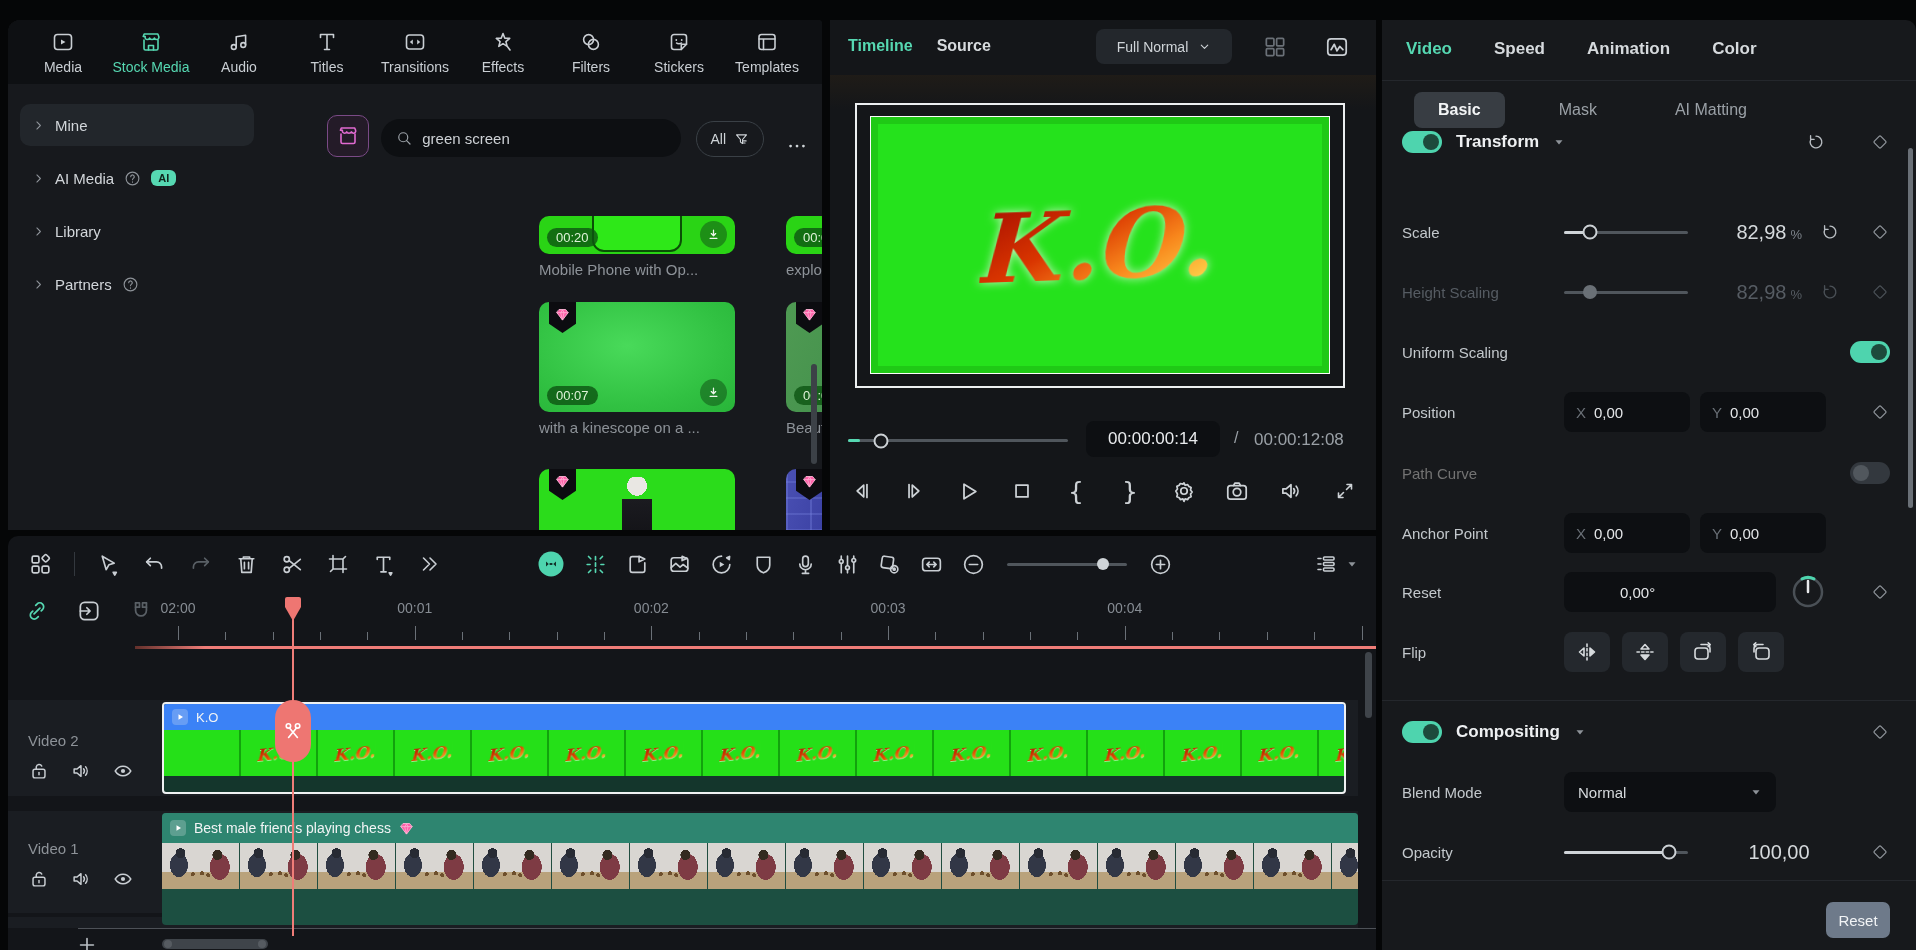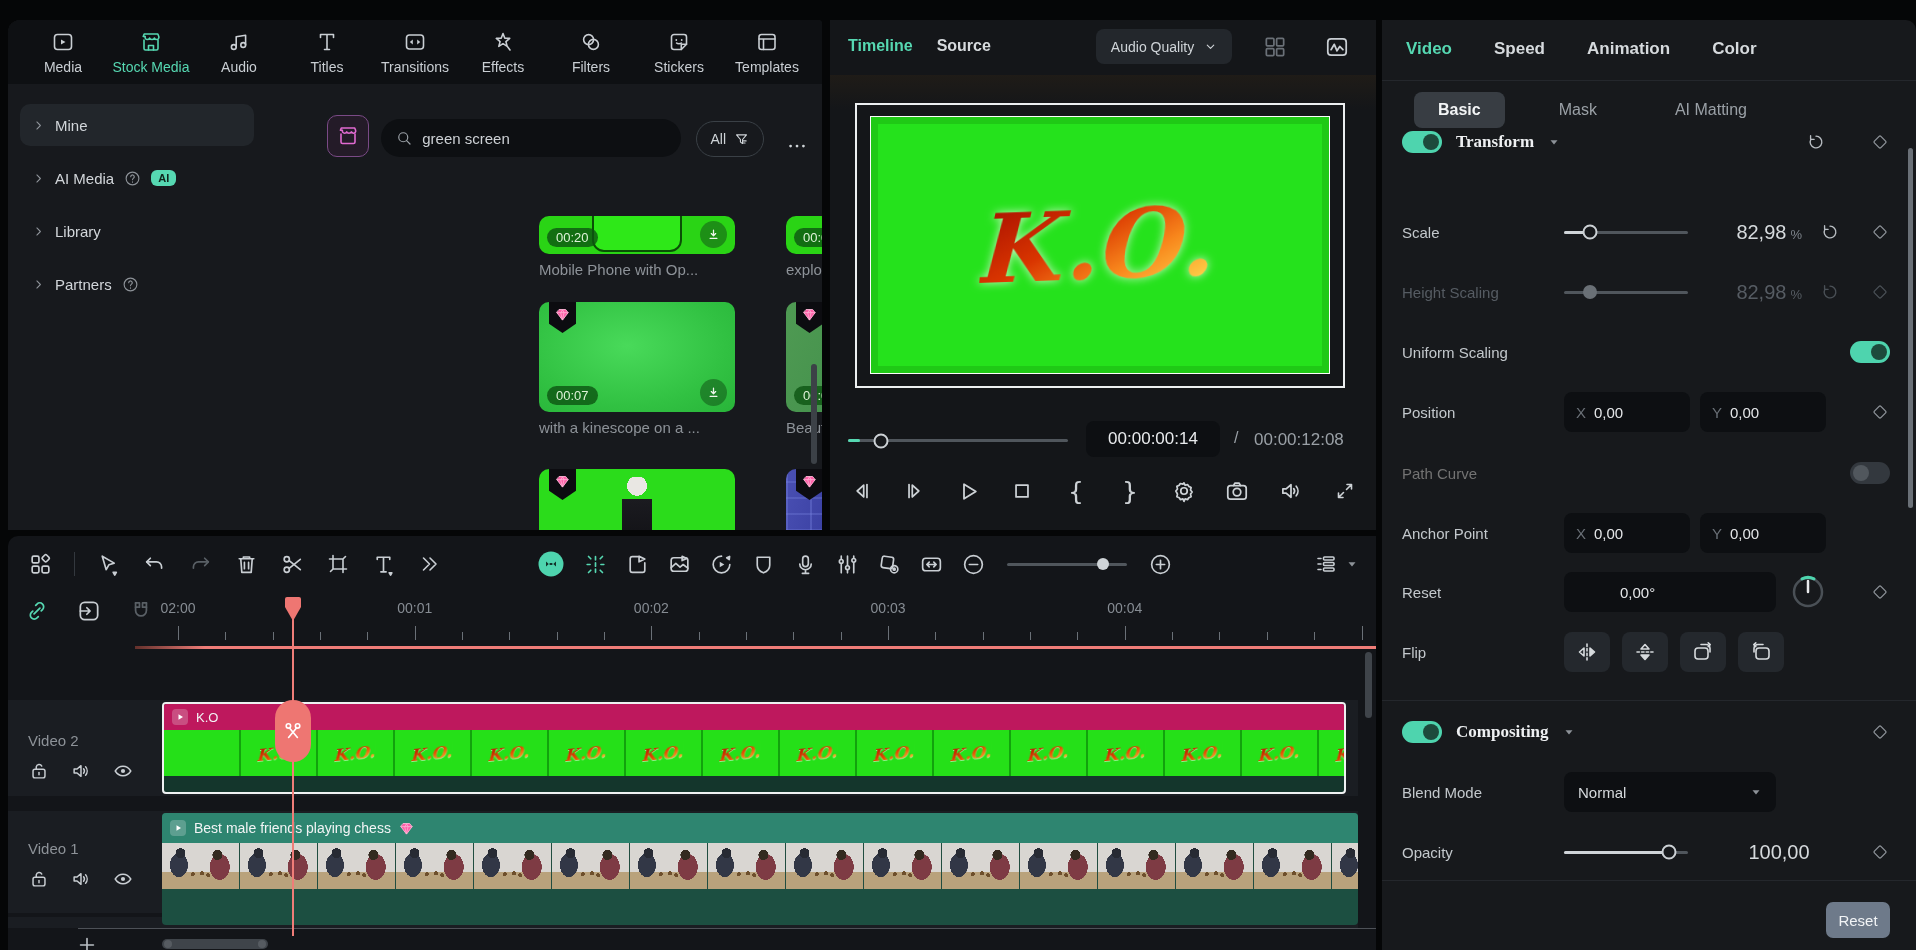--- a/index.html
+++ b/index.html
@@ -96,21 +96,21 @@
   #inspector { left:1382px; top:20px; width:534px; height:930px; background:#17191c; border-radius:0 10px 0 0; }
   #insp-tabs { position:absolute; left:24px; top:0; height:58px; display:flex; align-items:center; gap:42px; font-size:17px; font-weight:bold; color:#d6dadd; }
   #insp-tabs .itab.active { color:#56d8b2; }
   #insp-div1 { position:absolute; left:0; top:60px; width:100%; height:1px; background:#24272c; }
   #subtabs { position:absolute; left:32px; top:72px; display:flex; align-items:center; gap:30px; font-size:16px; color:#9aa0a6; }
   .stab { padding:9px 24px; border-radius:8px; }
   .stab.active { background:#383d43; color:#f2f4f5; font-weight:bold; }
   .irow { position:absolute; left:20px; right:26px; height:44px; display:flex; align-items:center; }
   .irow .lbl { width:162px; font-size:15px; color:#c3c8cc; }
   .irow.dim .lbl, .irow.dim .val, .irow.dim .unit { color:#565c63; }
-  .hdr-toggle-row { gap:14px;font-family:Liberation Serif, serif; }
+  .hdr-toggle-row { gap:14px; }
   .hdr-title { font-size:17px; font-weight:bold; color:#eef0f2; }
   .caret { color:#8d9298; }
   .toggle { width:40px; height:22px; border-radius:11px; position:relative; }
   .toggle.on { background:#4ed4ae; }
   .toggle.on::after { content:""; position:absolute; right:3px; top:3px; width:16px; height:16px; border-radius:50%; background:#1d4a3c; }
   .toggle.off { background:#33383e; }
   .toggle.off::after { content:""; position:absolute; left:3px; top:3px; width:16px; height:16px; border-radius:50%; background:#51575d; }
   .kf-diamond { margin-left:auto; color:#8d9298; }
   .irow.dim .kf-diamond, .irow.dim .reset-ic { color:#4a5056; }
   .reset-ic { color:#b9bec3; margin-left:18px; }
@@ -148,21 +148,21 @@
   .tick { position:absolute; width:1px; background:#6a7077; }
   .tick.major { top:28px; height:14px; }
   .tick.minor { top:34px; height:8px; }
   #red-line { position:absolute; left:127px; right:0; top:110px; height:3px; background:linear-gradient(90deg,#63302b 0%,#ef7d78 70px,#ef7d78 100%); }
   .lane { position:absolute; left:0; right:18px; background:#1a1d22; }
   .track-label { position:absolute; left:20px; font-size:15px; color:#8d9298; }
   .track-icons { position:absolute; left:20px; display:flex; gap:20px; color:#c9ced3; }
   .clip { position:absolute; overflow:hidden; }
   #clip-v2 { left:154px; top:166px; width:1184px; height:92px; border:2px solid #eff1f2; border-radius:4px; background:#14362c; }
   .clip-head { height:26px; display:flex; align-items:center; gap:8px; padding:0 8px; font-size:13px; color:#f2f4f5; }
-  #clip-v2 .clip-head { background:#be185d; }
+  #clip-v2 .clip-head { background:#3b82f6; }
   .film { position:absolute; left:0; right:0; display:flex; }
   #clip-v2 .film { top:26px; height:46px; background:#25e018; }
   .frame2 { flex:0 0 77px; height:100%; border-right:2px solid #12a30d; display:flex; align-items:center; justify-content:center; }
   .ko-chip { font-family:"DejaVu Serif", serif; font-style:italic; font-weight:900; font-size:17px; transform:skewX(-10deg) rotate(-6deg);
      background:linear-gradient(160deg,#a80f00,#e04b00 50%,#ffcf3e 95%); -webkit-background-clip:text; background-clip:text; color:transparent;
      filter:drop-shadow(0 1px 0 rgba(255,255,255,.5)); }
   #clip-v1 { left:154px; top:277px; width:1196px; height:112px; border-radius:4px; background:#1c4f41; }
   #clip-v1 .clip-head { background:#2e8570; height:30px; font-size:14px; }
   #clip-v1 .film { top:30px; height:46px; background:#214d40; }
   .frame1 { flex:0 0 77px; height:100%; margin-right:1px; position:relative;
@@ -434,21 +434,21 @@
       <div id="thumb-scrollbar"></div>
     </div>
   </div>
 
   <div class="panel" id="preview-panel">
     <div id="preview-tabs">
         <span class="ptab active">Timeline</span>
         <span class="ptab">Source</span>
       </div>
     <div id="quality-btn">
-      <span>Audio Quality</span>
+      <span>Full Normal</span>
       <span class="icon">
           <svg width="13" height="13" viewBox="0 0 24 24" fill="none" stroke="currentColor" stroke-width="1.6">
             <path d="M6 9.5l6 6 6-6" stroke-width="2"></path>
           </svg>
         </span>
     </div>
     <div id="grid-view-btn" class="icon">
         <svg width="26" height="26" viewBox="0 0 24 24" fill="none" stroke="currentColor" stroke-width="1.6">
           <rect x="4" y="4" width="7" height="7" rx="1"></rect>
           <rect x="13.5" y="4" width="6.5" height="7" rx="1"></rect>

